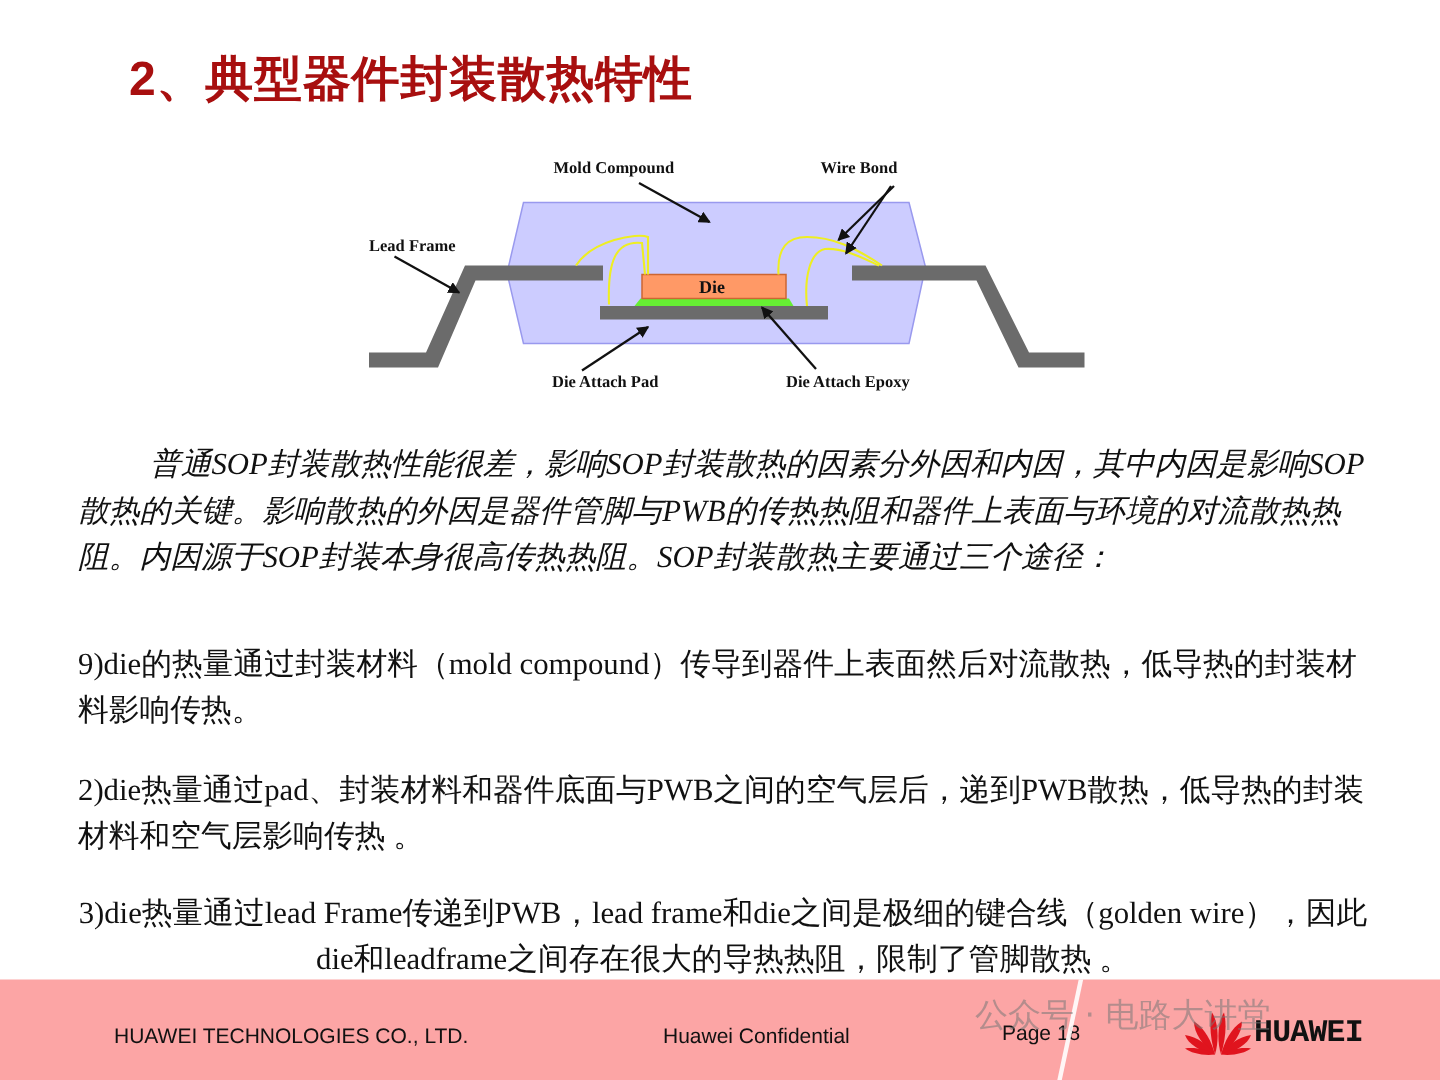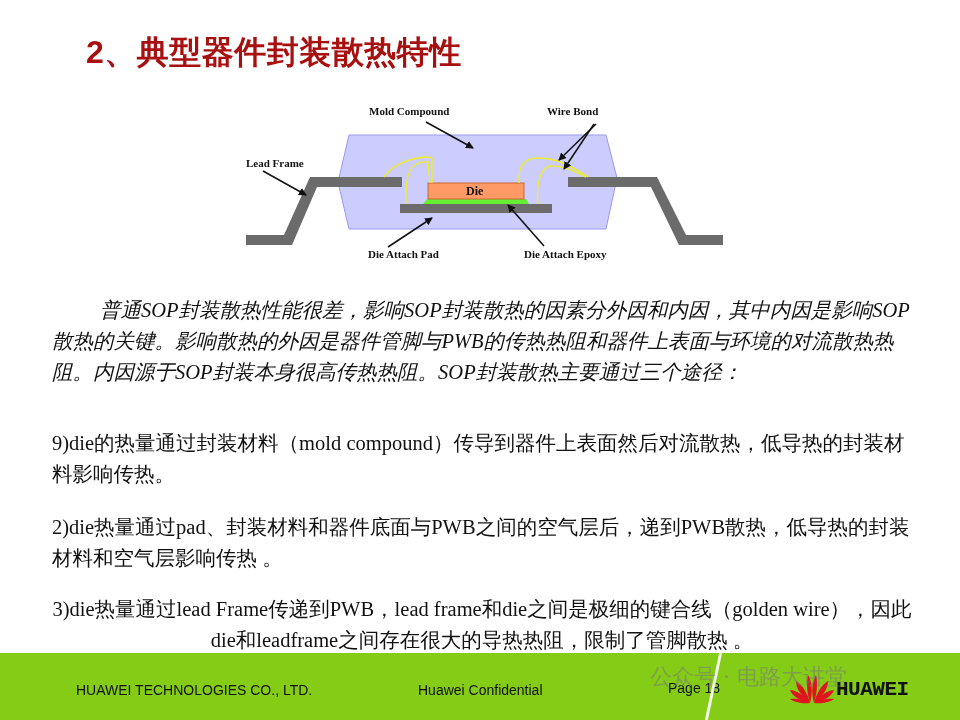--- a/index.html
+++ b/index.html
@@ -19,25 +19,25 @@
   .body-text {
     position:absolute; left:52px; width:860px;
     font-size:20.5px; line-height:31px; color:#111; margin:0;
   }
   .p-intro { top:295px; text-indent:48px;font-style:italic; }
   .p1 { top:428px; }
   .p2 { top:512px; }
   .p3 { top:594px;text-align:center; }
   .footer {
     position:absolute; left:0; top:653px; width:960px; height:67px;
-    background:#84cc16;
+    background:#fca5a5;
     font-family: "Liberation Sans", "DejaVu Sans", sans-serif; font-size:14px; color:#111;
   }
   .footer .company { position:absolute; left:76px; top:29px; }
-  .footer .confidential { position:absolute; left:418px; top:29px; }
+  .footer .confidential { position:absolute; left:442px; top:29px; }
   .footer .page { position:absolute; left:668px; top:27px; }
   .footer .logo { position:absolute; left:788px; top:18px; width:150px; height:36px; }
   .footer .logo-text {
     position:absolute; left:836px; top:25px; font-weight:bold; font-size:21px; color:#111;
     letter-spacing:-0.5px;
     font-family:Liberation Mono, monospace;
   }
   .watermark {
     position:absolute; left:650px; top:662px; font-size:22px; color:rgba(120,120,120,0.55);
     font-family: "DejaVu Sans", sans-serif; white-space:nowrap;

